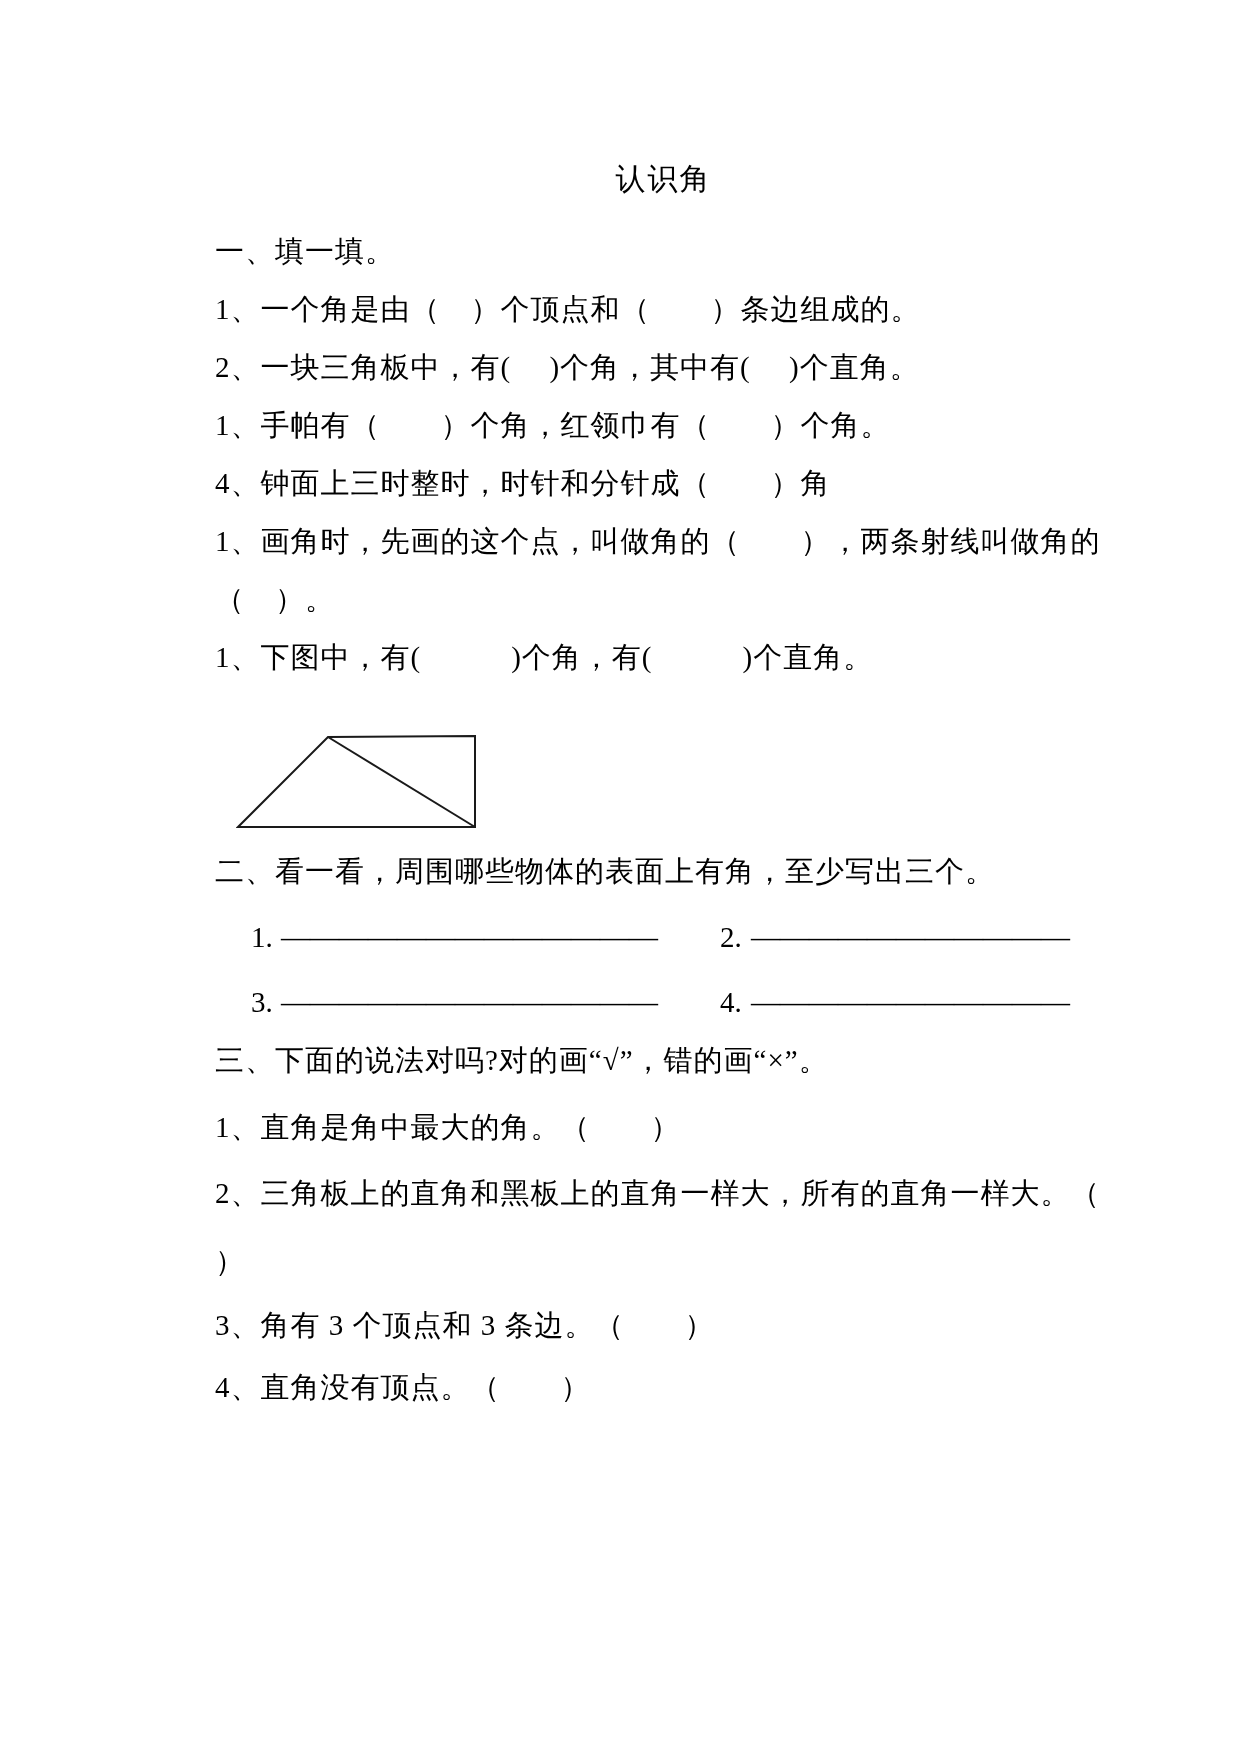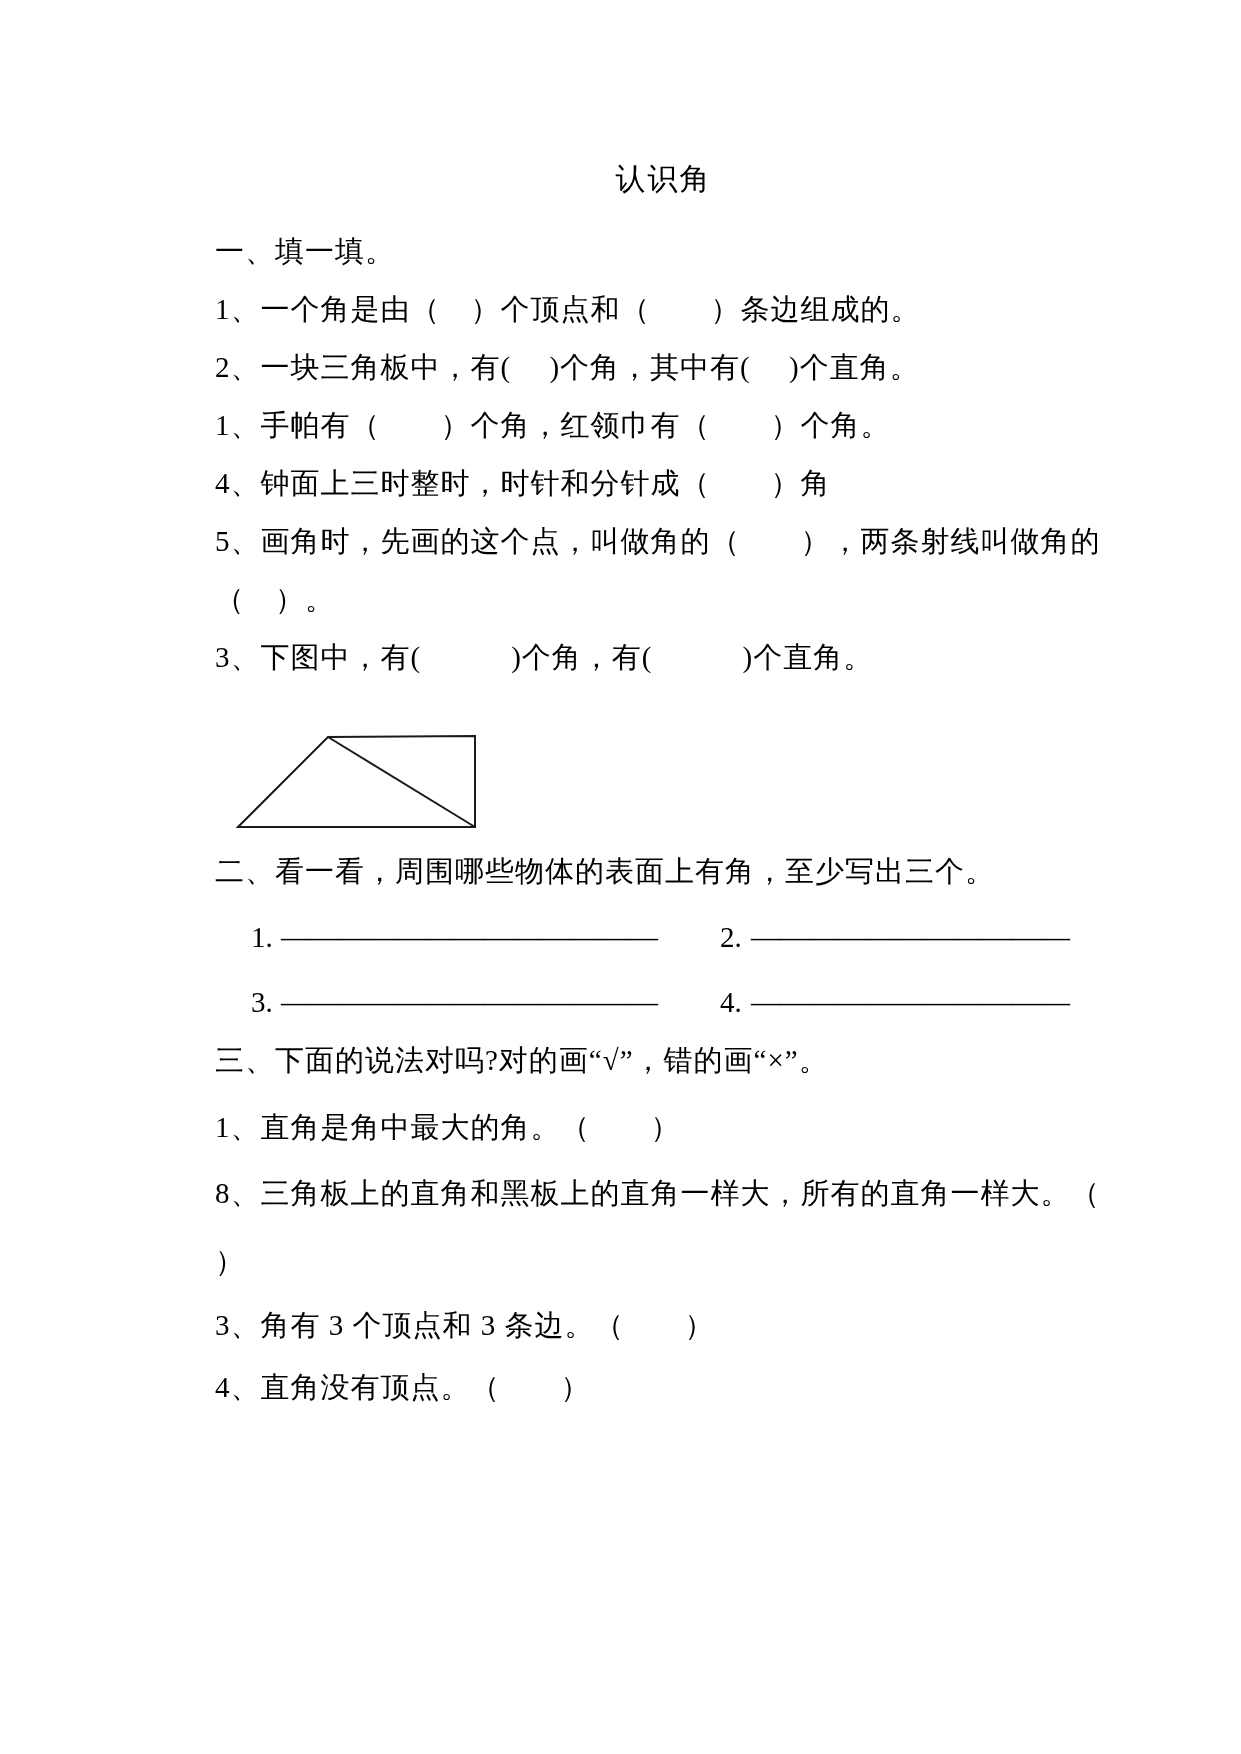--- a/index.html
+++ b/index.html
@@ -63,23 +63,23 @@
 
 <div class="page">
 
   <div class="title">认识角</div>
 
   <div class="line" style="top:232px">一、填一填。</div>
   <div class="line" style="top:290px">1、一个角是由（　）个顶点和（　　）条边组成的。</div>
   <div class="line" style="top:348px">2、一块三角板中，有(　 )个角，其中有(　 )个直角。</div>
   <div class="line" style="top:406px">1、手帕有（　　）个角，红领巾有（　　）个角。</div>
   <div class="line" style="top:464px">4、钟面上三时整时，时针和分针成（　　）角</div>
-  <div class="line" style="top:522px">5、画角时，先画的这个点，叫做角的（　　），两条射线叫做角的</div>
+  <div class="line" style="top:522px">1、画角时，先画的这个点，叫做角的（　　），两条射线叫做角的</div>
   <div class="line" style="top:580px">（　）。</div>
-  <div class="line" style="top:638px">3、下图中，有(　　　)个角，有(　　　)个直角。</div>
+  <div class="line" style="top:638px">1、下图中，有(　　　)个角，有(　　　)个直角。</div>
 
   <svg class="figure" width="247" height="98" viewBox="0 0 247 98">
     <path d="M 2 94 L 92 4 L 239 3 L 239 94 Z"></path>
     <path d="M 92 4 L 239 94"></path>
   </svg>
 
   <div class="line" style="top:852px">二、看一看，周围哪些物体的表面上有角，至少写出三个。</div>
 
   <div class="blank-row" style="top:918px">
     <span class="num-a">1.</span>
@@ -90,18 +90,18 @@
 
   <div class="blank-row" style="top:983px">
     <span class="num-a">3.</span>
     <span class="dash-a">—————————————</span>
     <span class="num-b">4.</span>
     <span class="dash-b">———————————</span>
   </div>
 
   <div class="line" style="top:1041px">三、下面的说法对吗?对的画“√”，错的画“×”。</div>
   <div class="line" style="top:1108px">1、直角是角中最大的角。（　　）</div>
-  <div class="line" style="top:1174px">8、三角板上的直角和黑板上的直角一样大，所有的直角一样大。（</div>
+  <div class="line" style="top:1174px">2、三角板上的直角和黑板上的直角一样大，所有的直角一样大。（</div>
   <div class="line" style="top:1242px">）</div>
   <div class="line" style="top:1306px">3、角有 3 个顶点和 3 条边。（　　）</div>
   <div class="line" style="top:1368px">4、直角没有顶点。（　　）</div>
 
 </div>
 
 </body></html>

